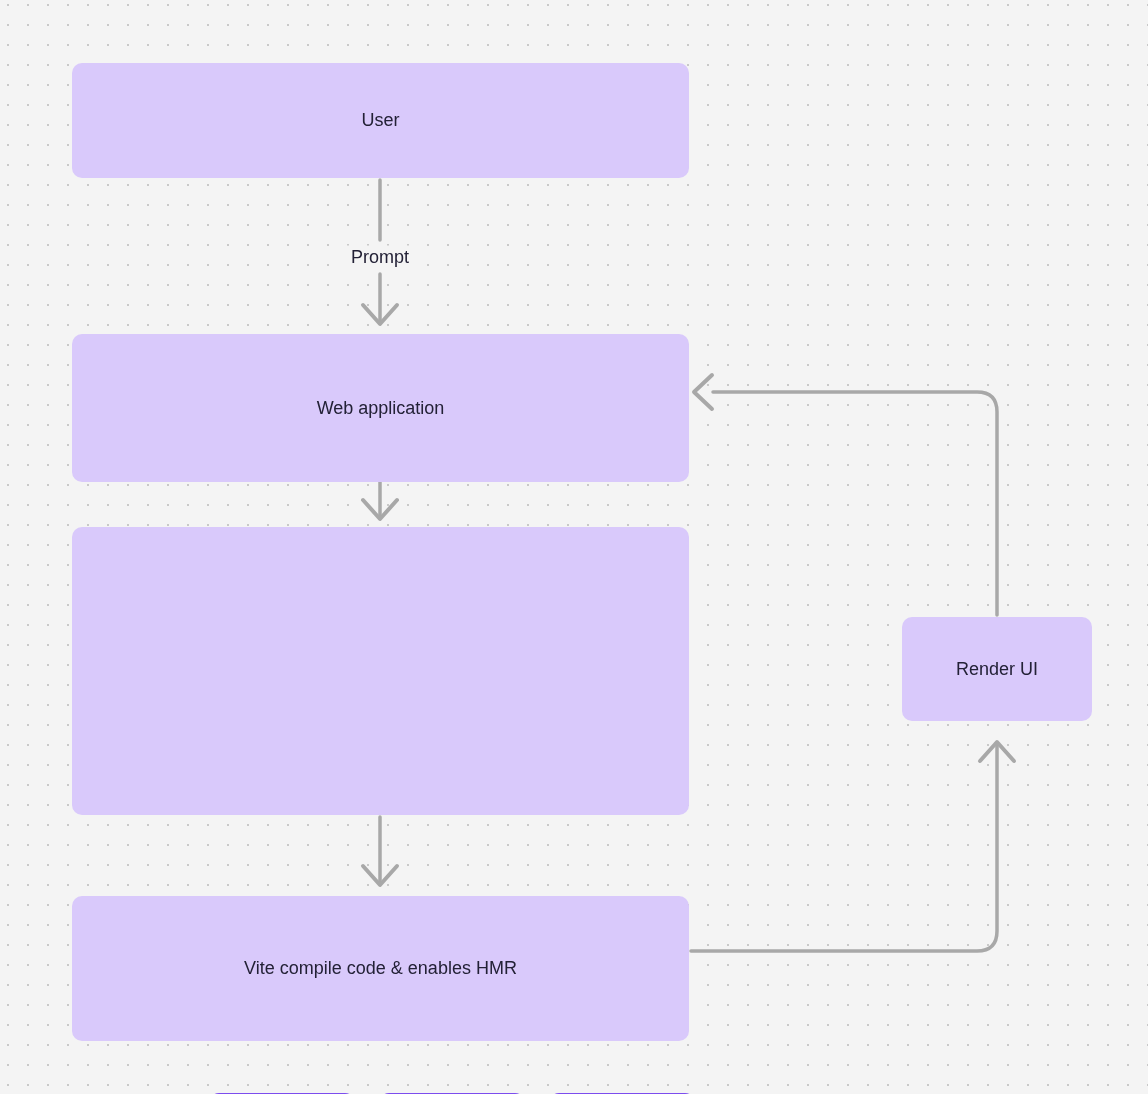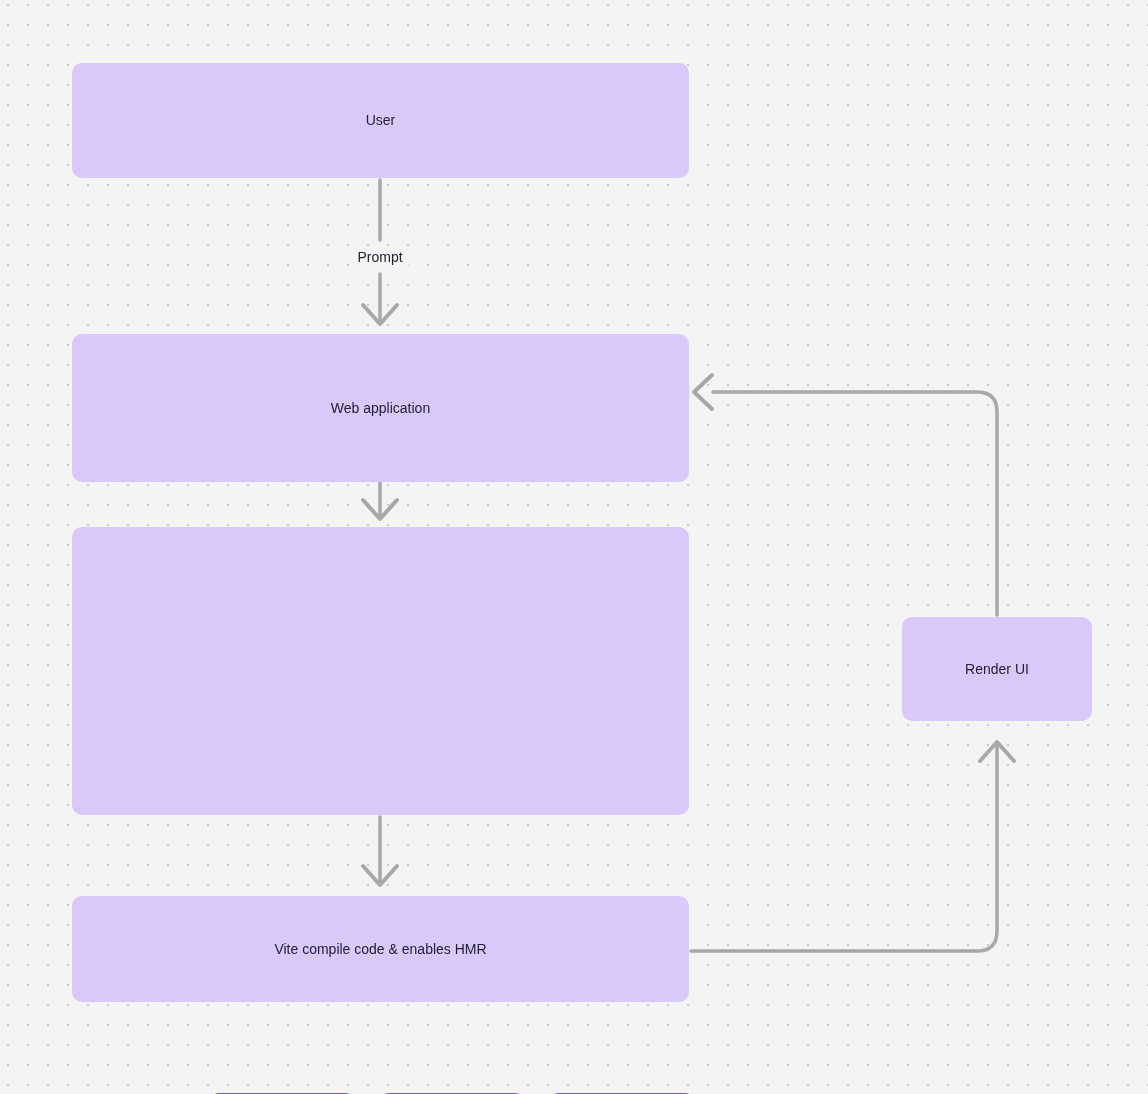--- a/index.html
+++ b/index.html
@@ -34,21 +34,21 @@
 
   .node {
     position: absolute;
     box-sizing: border-box;
     border-radius: 10px;
     background: #d9c9fb;
     display: flex;
     align-items: center;
     justify-content: center;
     color: #232136;
-    font-size: 14px;
+    font-size: 18px;
     line-height: 1.35;
     text-align: center;
   }
 
   .node-group {
     align-items: flex-start;
     justify-content: flex-start;
   }
 
   .chip {
@@ -63,31 +63,31 @@
     text-align: center;
     font-size: 18px;
     line-height: 1.6;
     padding: 4px 6px;
   }
 
   .edge-label {
     position: absolute;
     background: #f4f4f4;
     color: #232136;
-    font-size: 14px;
+    font-size: 18px;
     padding: 1px 6px;
     white-space: nowrap;
     transform: translate(-50%, -50%);
   }
 
   
   #node-user            { left: 72px;  top: 63px;  width: 617px; height: 115px; }
   #node-webapp          { left: 72px;  top: 334px; width: 617px; height: 148px; justify-content: center; }
   #node-react-group     { left: 72px;  top: 527px; width: 617px; height: 288px; }
-  #node-vite            { left: 72px;  top: 896px; width: 617px; height: 106px; }
+  #node-vite            { left: 72px;  top: 896px; width: 617px; height: 145px; }
   #node-render-ui       { left: 902px; top: 617px; width: 190px; height: 104px; }
 
   #chip-0 { left: 137px; top: 566px; width: 146px; height: 104px; }
   #chip-1 { left: 307px; top: 566px; width: 146px; height: 104px; }
   #chip-2 { left: 477px; top: 566px; width: 146px; height: 104px; }
 
   #label-prompt { left: 380px; top: 257px; }
 </style>
 </head>
 <body>

